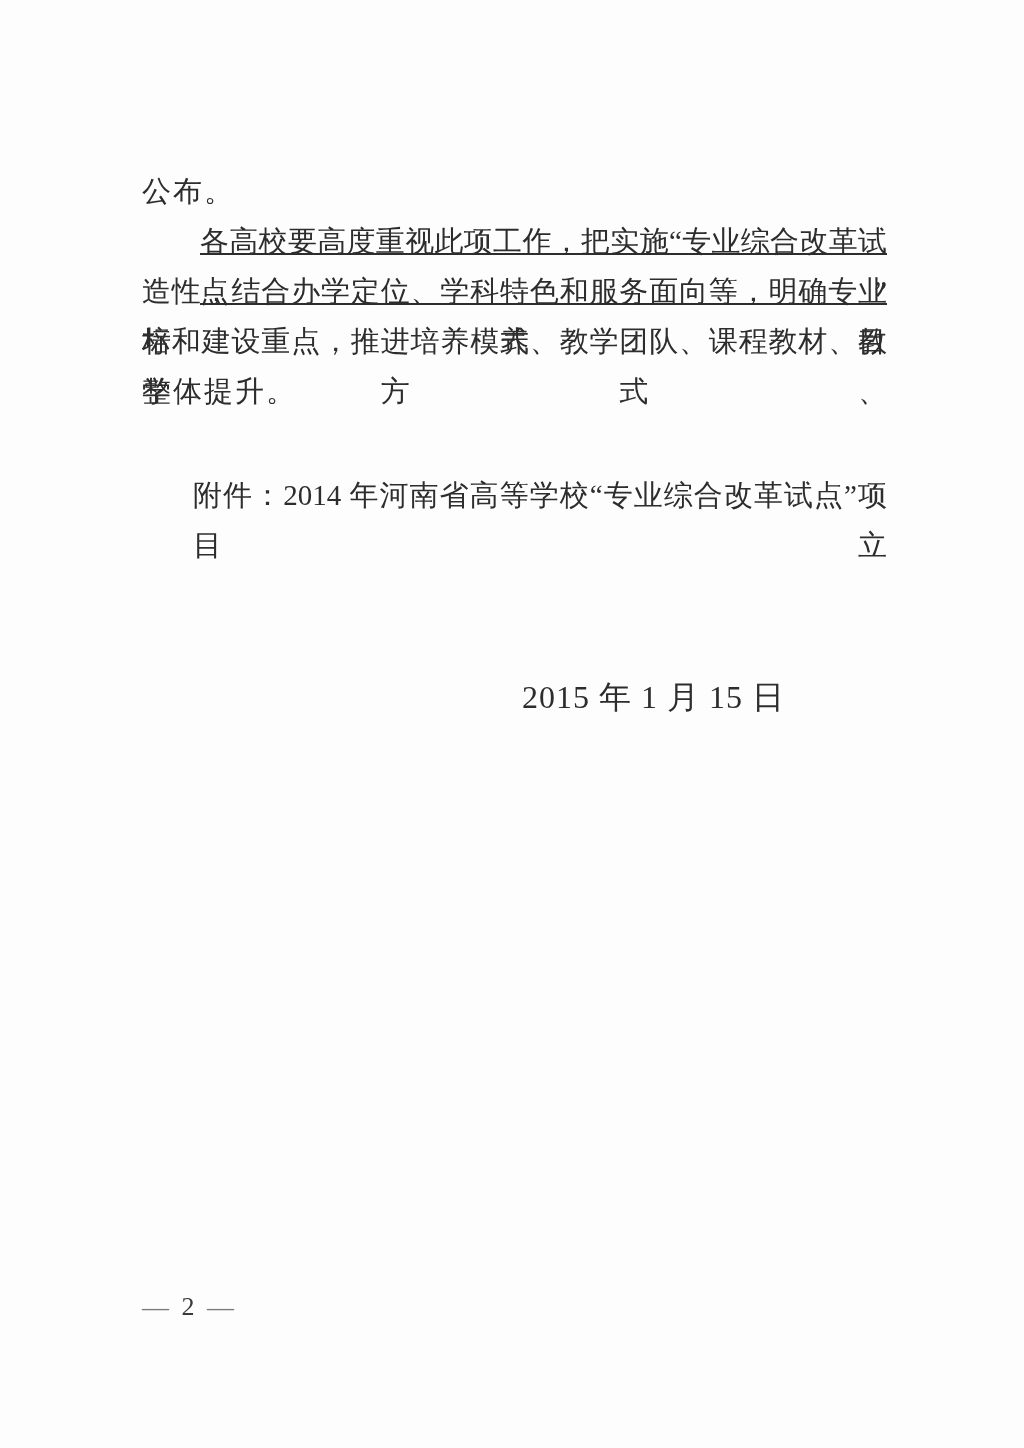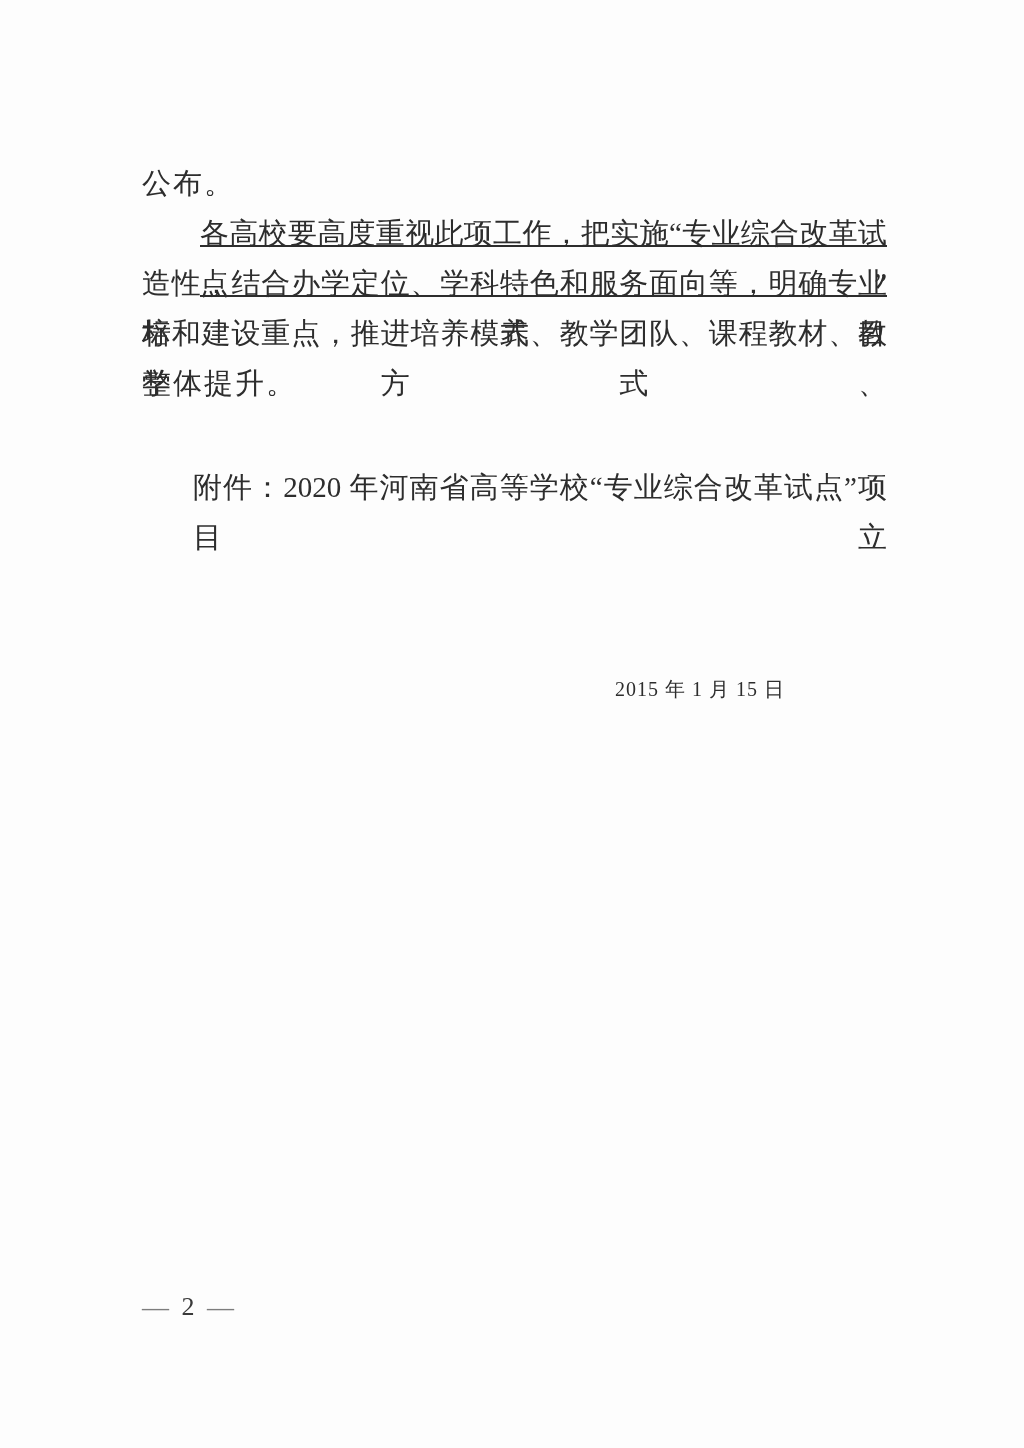--- a/index.html
+++ b/index.html
@@ -12,21 +12,21 @@
     position: relative;
     width: 1024px;
     height: 1448px;
     background: #fdfdfd;
     color: #2d2d2d;
     overflow: hidden;
   }
   .body-block {
     position: absolute;
     left: 142px;
-    top: 158px;
+    top: 166px;
     width: 745px;
   }
   .line {
     height: 50px;
     line-height: 50px;
     font-size: 29px;
     letter-spacing: 2px;
     white-space: nowrap;
   }
   .just {
@@ -37,21 +37,21 @@
     -moz-text-align-last: justify;
   }
   .ind-para   { padding-left: 58px; text-decoration: underline; }
   .ind-attach { padding-left: 51px; }
   .ind-attach2 { padding-left: 133px; letter-spacing: 4px; }
   .attach-block { margin-top: 54px; }
   .date-line {
     margin-top: 152px;
     text-align: right;
     padding-right: 102px;
-    font-size: 20px;
+    font-size: 32px;
     letter-spacing: 1px;
   }
   .footer {
     position: absolute;
     left: 142px;
     top: 1282px;
     width: 92px;
     height: 50px;
     display: flex;
     justify-content: space-between;
@@ -74,21 +74,21 @@
 
 
     <div class="line just">造性，结合办学定位、学科特色和服务面向等，明确专业培养目</div>
 
     <div class="line just">标和建设重点，推进培养模式、教学团队、课程教材、教学方式、</div>
 
 
     <div class="line">整体提升。</div>
 
     <div class="attach-block">
-      <div class="line just ind-attach">附件：2020 年河南省高等学校“专业综合改革试点”项目立</div>
+      <div class="line just ind-attach">附件：2014 年河南省高等学校“专业综合改革试点”项目立</div>
     </div>
 
     <div class="line date-line">2015 年 1 月 15 日</div>
 
   </div>
 
   <div class="footer">
     <span class="dash">—</span>
     <span class="num">2</span>
     <span class="dash">—</span>

